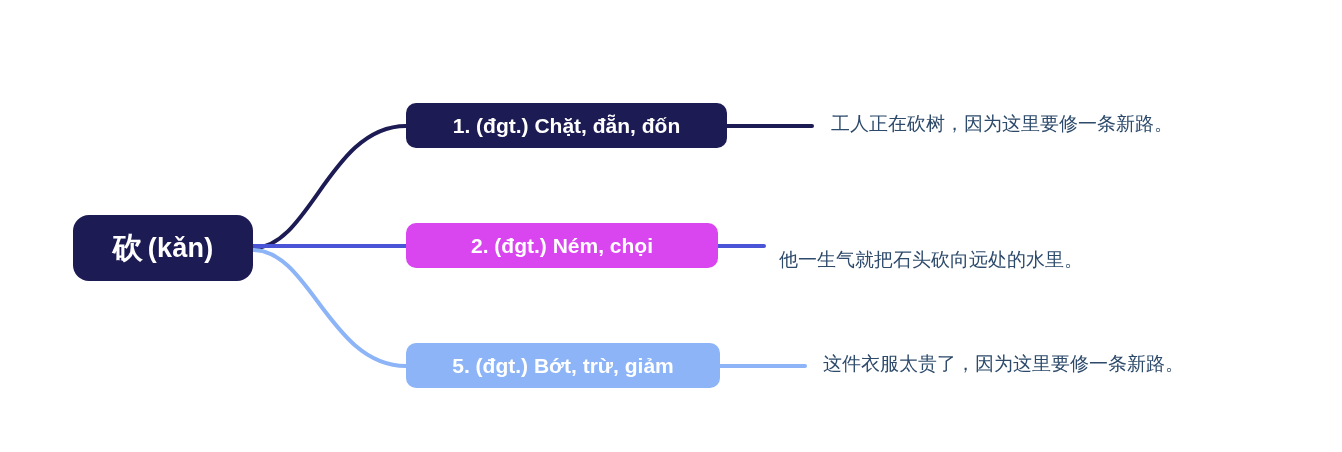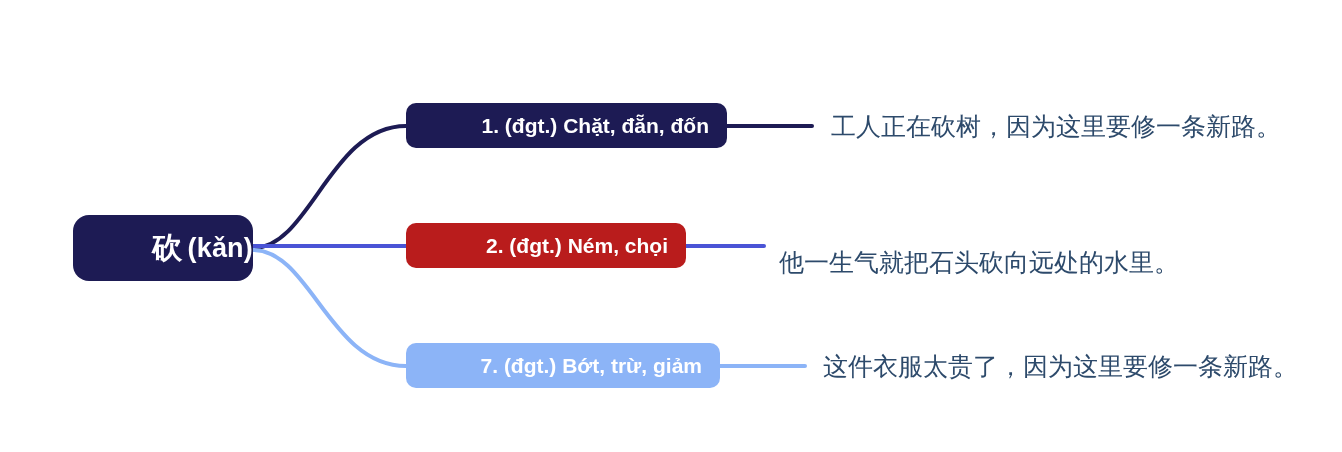--- a/index.html
+++ b/index.html
@@ -26,21 +26,21 @@
     left: 0;
     top: 0;
     width: 1342px;
     height: 452px;
     pointer-events: none;
   }
   .node {
     position: absolute;
     display: flex;
     align-items: center;
-    justify-content: flex-end;
+    justify-content: center;
     box-sizing: border-box;
     white-space: nowrap;
     color: #ffffff;
     font-weight: bold;
   }
   .root-node {
     left: 73px;
     top: 215px;
     width: 180px;
     height: 66px;
@@ -61,33 +61,33 @@
   }
   .node-1 {
     left: 406px;
     top: 103px;
     width: 321px;
     background: #1d1b54;
   }
   .node-2 {
     left: 406px;
     top: 223px;
-    width: 280px;
-    background: #b91c1c;
+    width: 312px;
+    background: #d946ef;
   }
   .node-3 {
     left: 406px;
     top: 343px;
     width: 314px;
     background: #8cb4f7;
   }
   .sentence {
     position: absolute;
     color: #2d4a6b;
-    font-size: 25px;
+    font-size: 19px;
     white-space: nowrap;
     line-height: 1;
     font-family: Liberation Serif, serif;
   }
   .sentence-1 { left: 831px; top: 114px; }
   .sentence-2 { left: 779px; top: 250px; }
   .sentence-3 { left: 823px; top: 354px; }
 </style>
 </head>
 <body>
@@ -114,20 +114,20 @@
 
   <div class="node branch-node node-1">
     <span>1. (đgt.) Chặt, đẵn, đốn</span>
   </div>
 
   <div class="node branch-node node-2">
     <span>2. (đgt.) Ném, chọi</span>
   </div>
 
   <div class="node branch-node node-3">
-    <span>7. (đgt.) Bớt, trừ, giảm</span>
+    <span>5. (đgt.) Bớt, trừ, giảm</span>
   </div>
 
   <div class="sentence sentence-1">工人正在砍树，因为这里要修一条新路。</div>
   <div class="sentence sentence-2">他一生气就把石头砍向远处的水里。</div>
   <div class="sentence sentence-3">这件衣服太贵了，因为这里要修一条新路。</div>
 
 </div>
 
 </body></html>

